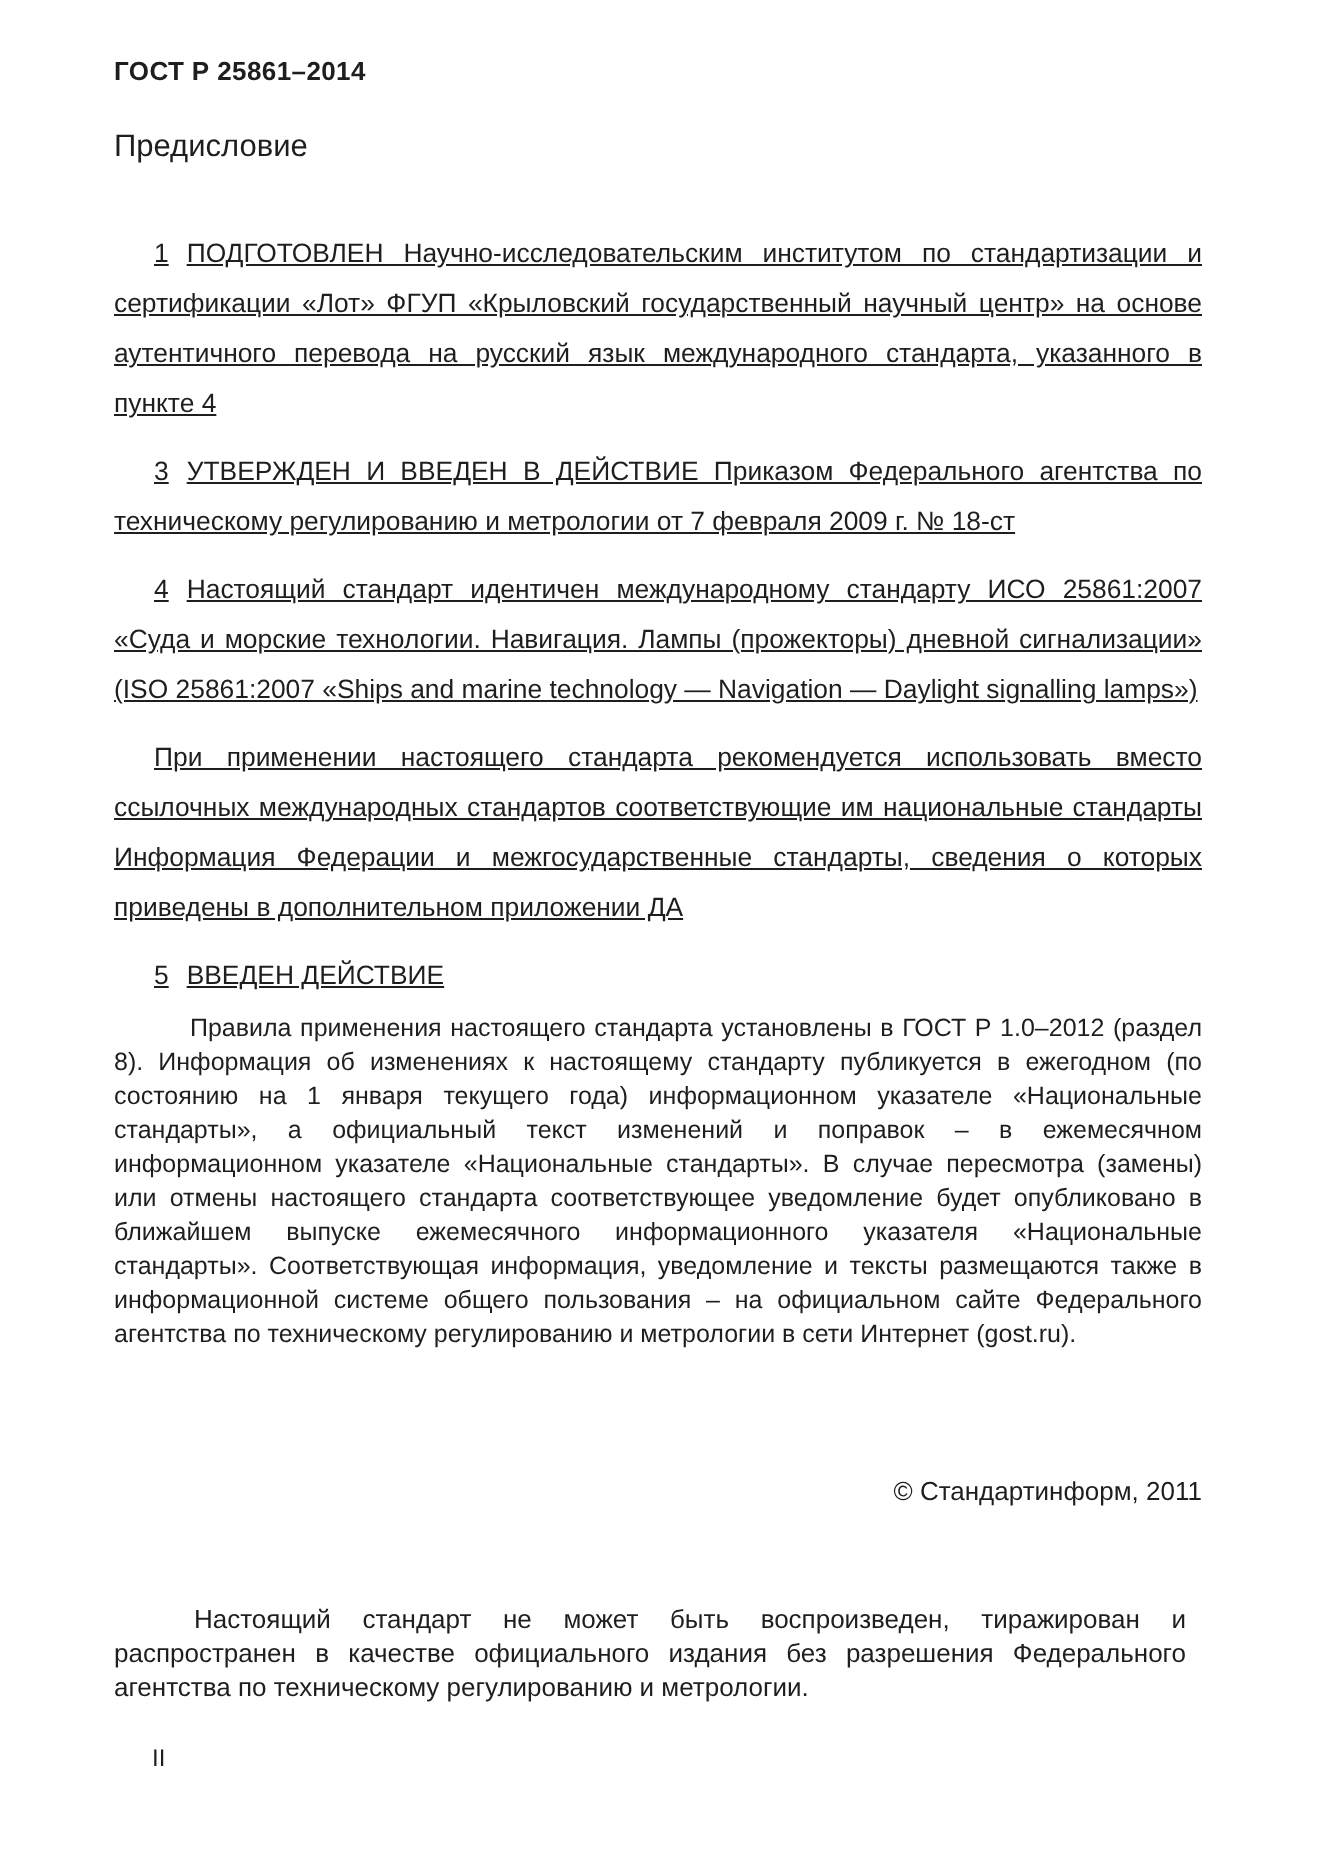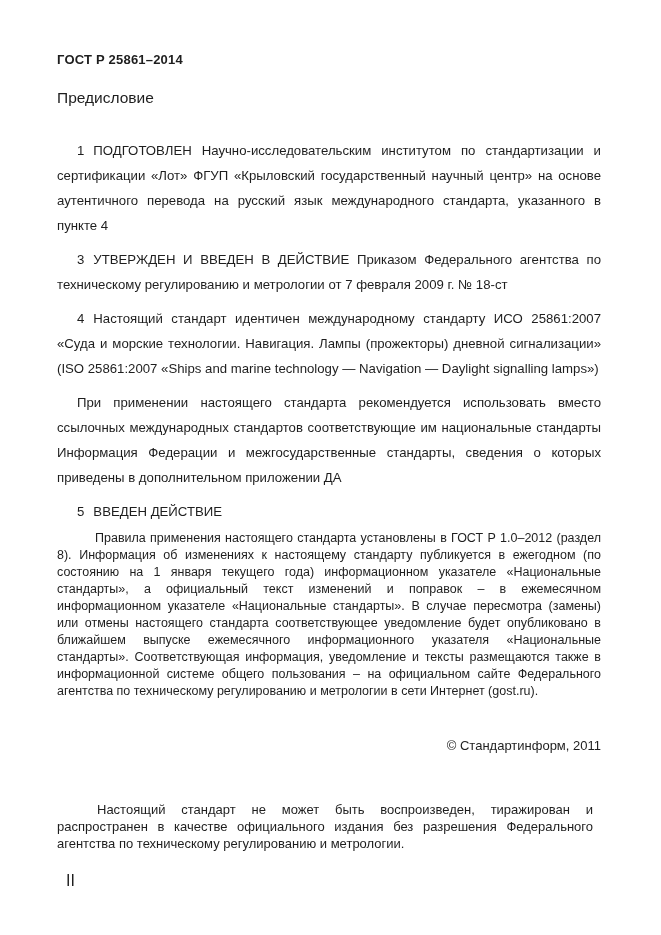--- a/index.html
+++ b/index.html
@@ -8,39 +8,40 @@
     background: #ffffff;
   }
   .page {
     position: relative;
     width: 661px;
     height: 935px;
     background: #ffffff;
     font-family: "Liberation Sans", sans-serif;
     color: #1e1e1e;
     box-sizing: border-box;
-    padding: 52px 60px 0 57px;
+    padding: 28px 60px 0 57px;
     overflow: hidden;
   }
   .doc-header {
     font-size: 13px;
     font-weight: bold;
     letter-spacing: 0.2px;
   }
   .doc-title {
     margin-top: 22px;
     font-size: 15.5px;
     font-weight: normal;
   }
   .par {
     margin: 9px 0 0 0;
     font-size: 13.2px;
     line-height: 25px;
     text-align: justify;
     text-indent: 20px;
+    text-decoration: underline;
   }
   .par.first {
     margin-top: 31px;
   }
   .par-num {
     margin-right: 9px;
   }
   .note {
     margin: 6px 0 0 0;
     font-size: 12.5px;
@@ -60,22 +61,22 @@
     left: 57px;
     right: 68px;
     font-size: 13px;
     line-height: 17px;
     text-align: justify;
     text-indent: 40px;
   }
   .page-number {
     position: absolute;
     top: 872px;
-    left: 66px;
-    font-size: 16px;
+    left: 76px;
+    font-size: 12px;
   }
 </style>
 </head>
 <body>
 
 <div class="page">
 
   <div class="doc-header">ГОСТ Р 25861–2014</div>
 
   <div class="doc-title">Предисловие</div>

